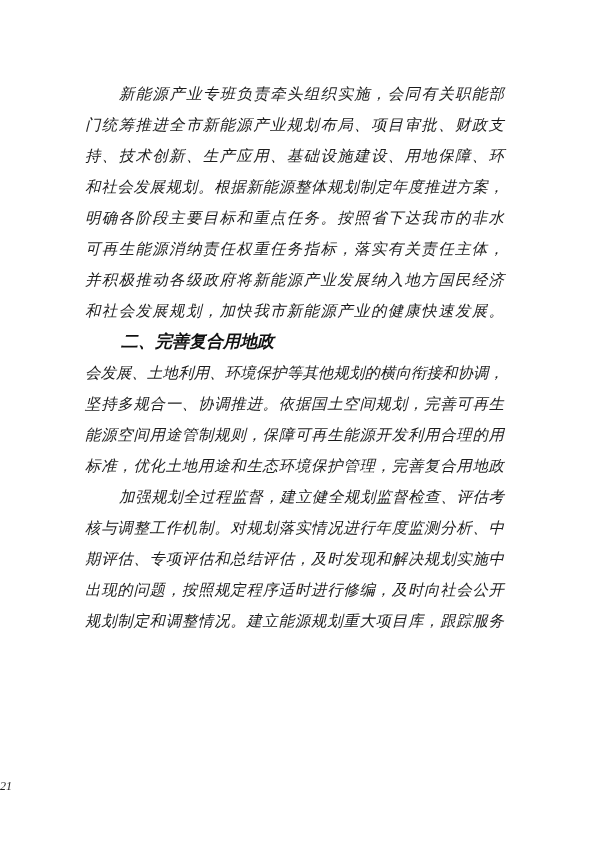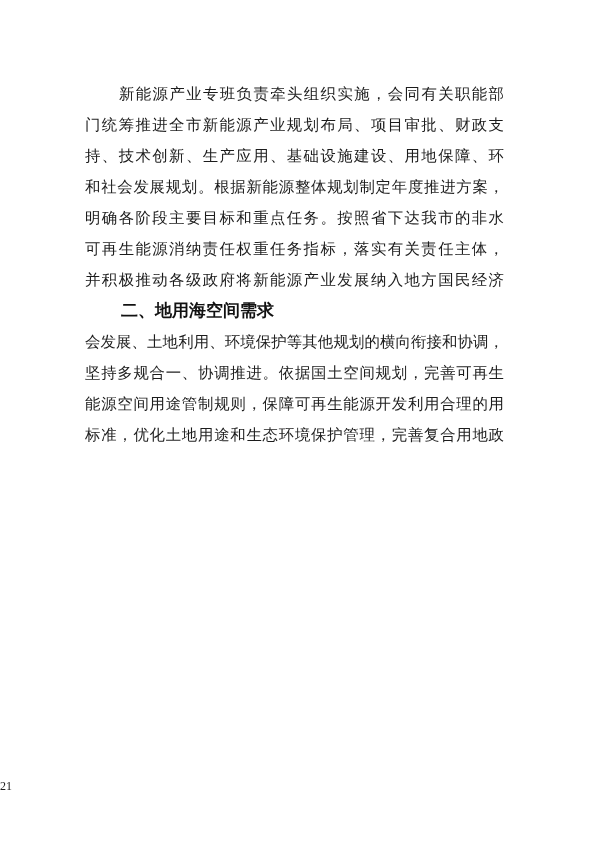--- a/index.html
+++ b/index.html
@@ -8,20 +8,21 @@
     background: #ffffff;
   }
   .page {
     position: relative;
     width: 600px;
     height: 848px;
     background: #ffffff;
     overflow: hidden;
     font-family: "Liberation Serif", "DejaVu Serif", serif;
     color: #1c1c1c;
+    font-style: italic;
   }
   .content {
     position: absolute;
     left: 85px;
     top: 78px;
     width: 419px;
   }
   .para {
     margin: 0;
     padding: 0;
@@ -70,23 +71,31 @@
 <div class="page">
   <div class="content" id="doc-content">
       <div class="para">
         <div class="line first">新能源产业专班负责牵头组织实施，会同有关职能部</div>
         <div class="line">门统筹推进全市新能源产业规划布局、项目审批、财政支</div>
         <div class="line">持、技术创新、生产应用、基础设施建设、用地保障、环</div>
         <div class="line">和社会发展规划。根据新能源整体规划制定年度推进方案，</div>
         <div class="line">明确各阶段主要目标和重点任务。按照省下达我市的非水</div>
         <div class="line">可再生能源消纳责任权重任务指标，落实有关责任主体，</div>
         <div class="line">并积极推动各级政府将新能源产业发展纳入地方国民经济</div>
+        <div class="line">和社会发展规划，加快我市新能源产业的健康快速发展。</div>
       </div>
-      <div class="heading">二、地用海空间需求</div>
+      <div class="heading">二、完善复合用地政</div>
       <div class="para">
         <div class="line">会发展、土地利用、环境保护等其他规划的横向衔接和协调，</div>
         <div class="line">坚持多规合一、协调推进。依据国土空间规划，完善可再生</div>
         <div class="line">能源空间用途管制规则，保障可再生能源开发利用合理的用</div>
         <div class="line">标准，优化土地用途和生态环境保护管理，完善复合用地政</div>
       </div>
+      <div class="para">
+        <div class="line first">加强规划全过程监督，建立健全规划监督检查、评估考</div>
+        <div class="line">核与调整工作机制。对规划落实情况进行年度监测分析、中</div>
+        <div class="line">期评估、专项评估和总结评估，及时发现和解决规划实施中</div>
+        <div class="line">出现的问题，按照规定程序适时进行修编，及时向社会公开</div>
+        <div class="line">规划制定和调整情况。建立能源规划重大项目库，跟踪服务</div>
+      </div>
     </div>
   <div class="page-number">21</div>
 </div>
 
 </body></html>

